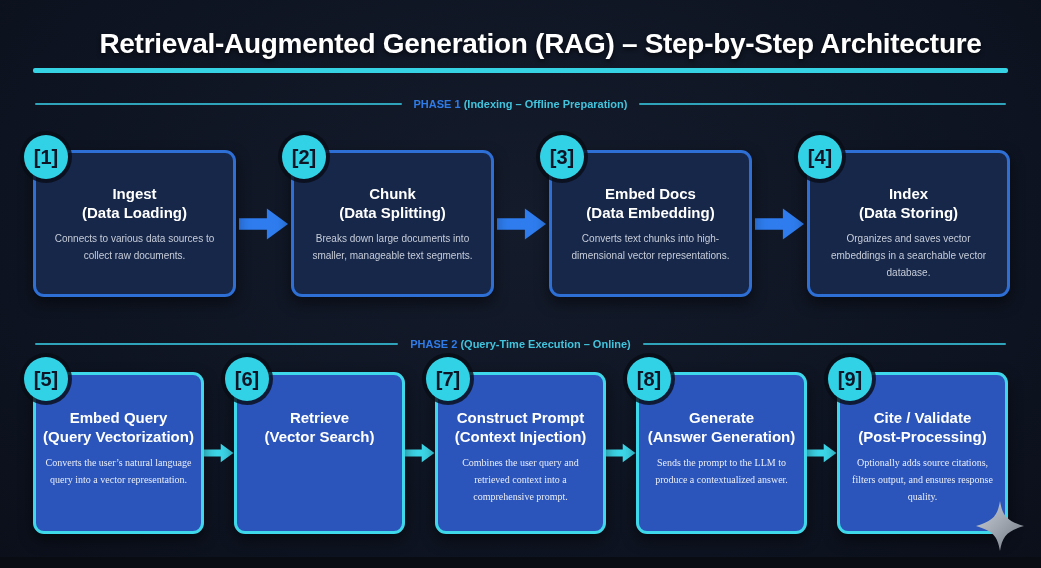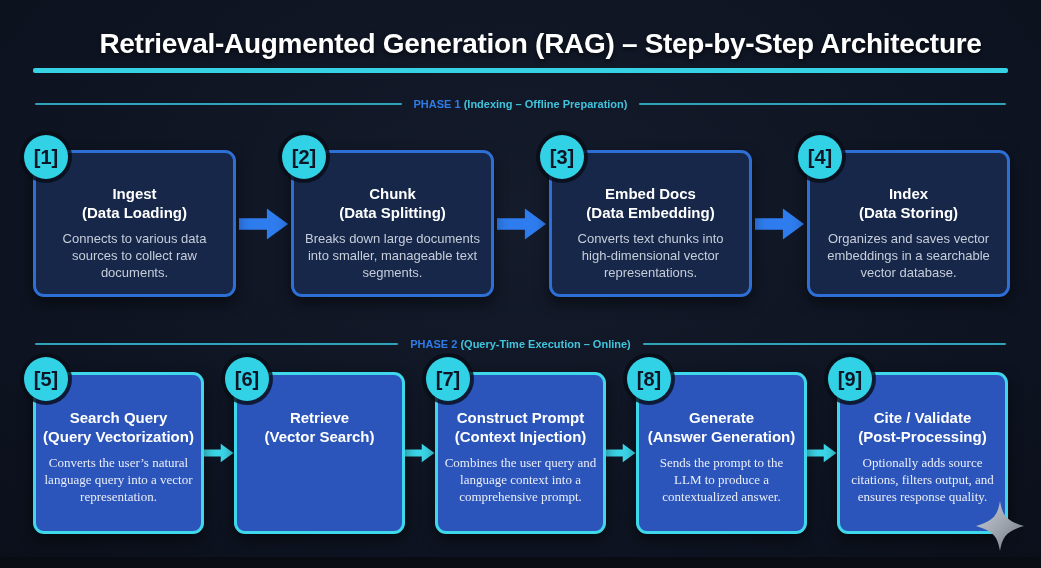--- a/index.html
+++ b/index.html
@@ -58,21 +58,21 @@
     position:absolute; top:-18px; left:-12px;
     width:44px; height:44px; border-radius:50%;
     background:#31d2e5; color:#0d1526;
     font-weight:bold; font-size:20px;
     display:flex; align-items:center; justify-content:center;
     box-shadow:0 0 0 4px rgba(9,13,21,0.8);
   }
   .card-title, .card-sub {
     font-weight:bold; font-size:15px; color:#ffffff; line-height:19px;
   }
-  .card-desc { margin-top:8px; font-size:13px; line-height:17px; }
+  .card-desc { margin-top:8px; font-size:10px; line-height:17px; }
   .card--p1 .card-desc { color:#c7cdd9; }
   .card--p2 .card-desc { color:#e9edf8;font-family:Liberation Serif, serif; }
 
   .arrow-cell { flex:1; display:flex; align-items:center; justify-content:center; }
   .arrow { display:block; }
   .row-1 .arrow { width:50px; height:34px; fill:#2e7cee; }
   .row-2 .arrow { width:30px; height:30px; fill:#3cd7e9; }
 
   .sparkle { position:absolute; left:976px; top:501px; width:48px; height:50px; }
   .bottom-strip {
@@ -147,21 +147,21 @@
   <div class="divider divider-2">
     <div class="dline"></div>
     <div class="dtext"><span class="plabel">PHASE 2</span> <span class="psub">(Query-Time Execution – Online)</span></div>
     <div class="dline"></div>
   </div>
 
   <div class="row row-2">
 
     <div class="card card--p2">
       <div class="badge">[5]</div>
-      <div class="card-title">Search Query</div>
+      <div class="card-title">Embed Query</div>
       <div class="card-sub">(Query Vectorization)</div>
       <div class="card-desc">Converts the user’s natural language query into a vector representation.</div>
     </div>
 
     <div class="arrow-cell">
       <svg class="arrow" viewBox="0 0 52 34" aria-hidden="true">
           <polygon points="0,11 29,11 29,1 51,17 29,33 29,23 0,23"></polygon>
         </svg>
     </div>
 
@@ -174,21 +174,21 @@
     <div class="arrow-cell">
       <svg class="arrow" viewBox="0 0 52 34" aria-hidden="true">
           <polygon points="0,11 29,11 29,1 51,17 29,33 29,23 0,23"></polygon>
         </svg>
     </div>
 
     <div class="card card--p2">
       <div class="badge">[7]</div>
       <div class="card-title">Construct Prompt</div>
       <div class="card-sub">(Context Injection)</div>
-      <div class="card-desc">Combines the user query and language context into a comprehensive prompt.</div>
+      <div class="card-desc">Combines the user query and retrieved context into a comprehensive prompt.</div>
     </div>
 
     <div class="arrow-cell">
       <svg class="arrow" viewBox="0 0 52 34" aria-hidden="true">
           <polygon points="0,11 29,11 29,1 51,17 29,33 29,23 0,23"></polygon>
         </svg>
     </div>
 
     <div class="card card--p2">
       <div class="badge">[8]</div>

